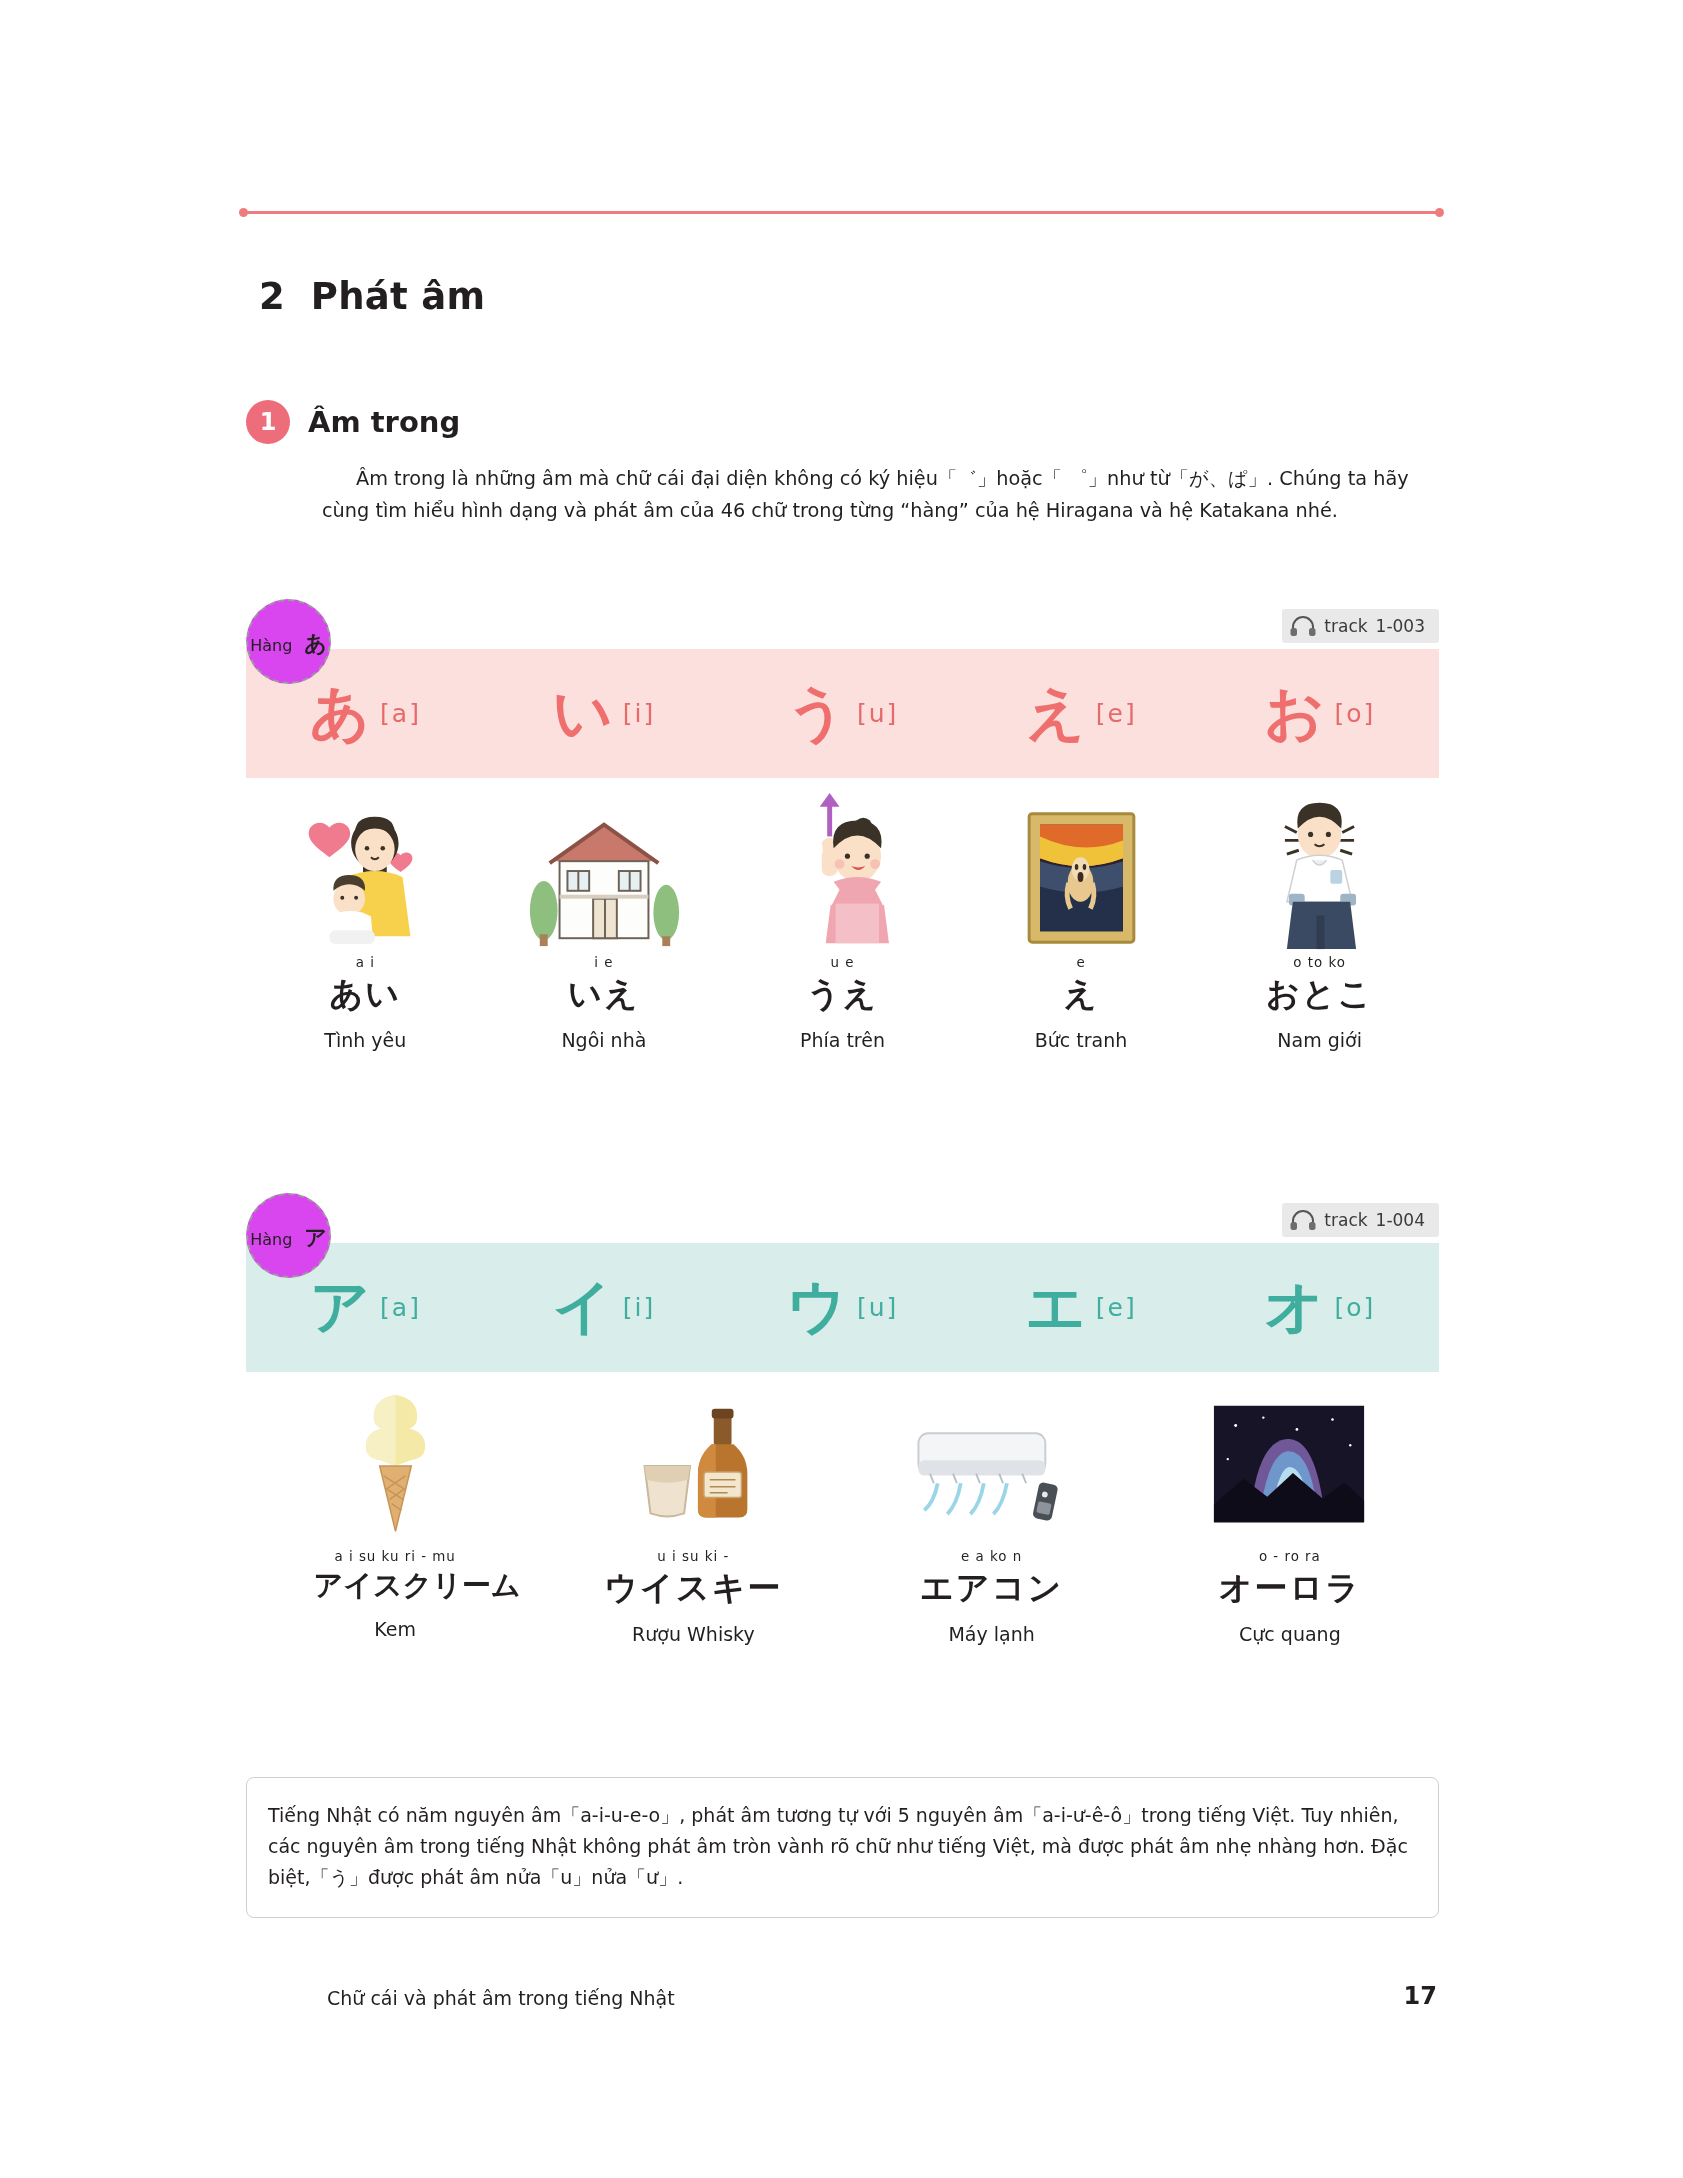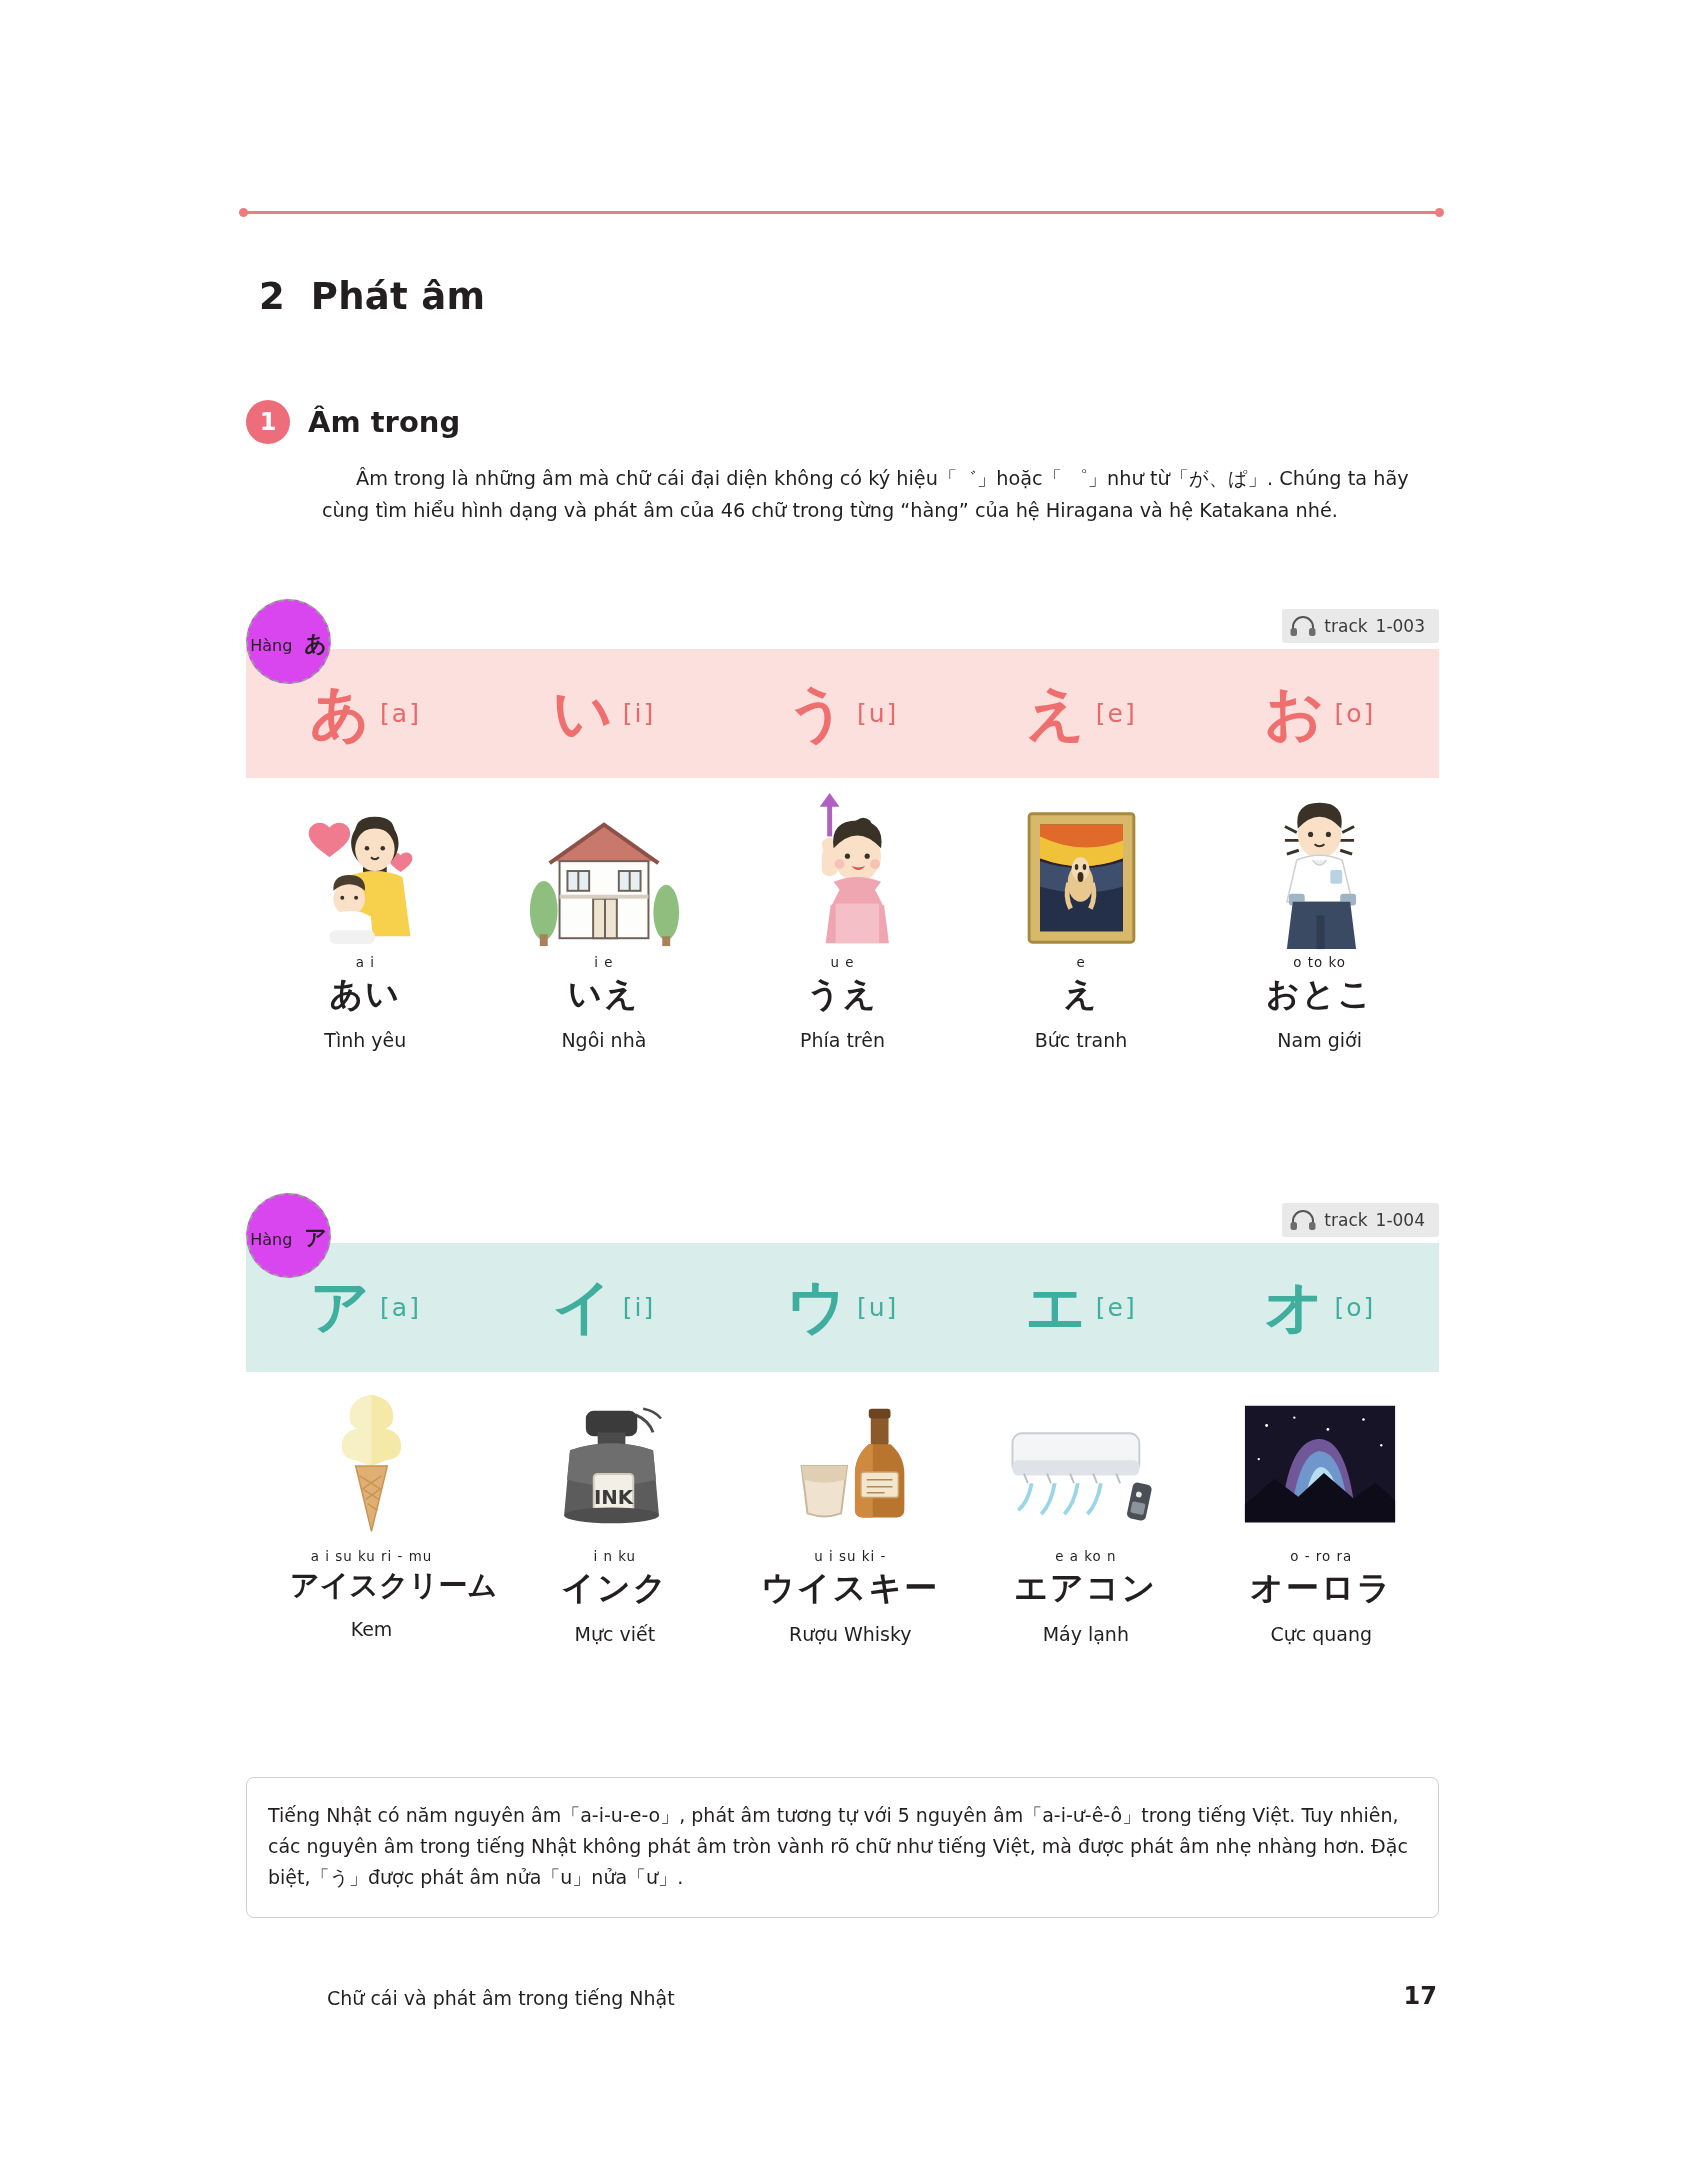--- a/index.html
+++ b/index.html
@@ -483,38 +483,20 @@
             <path d="M54 86 l32 0 l-16 66z" fill="none" stroke="#c89455" stroke-width="1.5"></path>
             <path d="M58 96 l22 14 M62 110 l16 10 M66 124 l10 7" stroke="#c89455" stroke-width="1.5"></path>
             <path d="M80 96 l-20 14 M78 110 l-14 10" stroke="#c89455" stroke-width="1.5"></path>
           </svg>
         </div>
         <div class="furi">a   i  su ku ri -  mu</div>
         <div class="word sm">アイスクリーム</div>
         <div class="mean">Kem</div>
       </div>
 
-      <div class="word-col">
-        <div class="pic">
-          <svg width="149" height="168" viewBox="0 0 150 170">
-            <path d="M96 34 q14 6 18 18" stroke="#4a4a4a" stroke-width="3" fill="none"></path>
-            <path d="M104 28 q12 2 18 10" stroke="#4a4a4a" stroke-width="2.5" fill="none"></path>
-            <rect x="46" y="30" width="52" height="26" rx="8" fill="#3b3b3b"></rect>
-            <rect x="58" y="52" width="28" height="14" fill="#4a4a4a"></rect>
-            <path d="M30 70 q42-14 84 0 l6 66 q-48 14-96 0z" fill="#5c5c5c"></path>
-            <path d="M30 70 q42-14 84 0 l3 30 q-45 12-90 0z" fill="#6e6e6e"></path>
-            <rect x="54" y="94" width="40" height="42" rx="4" fill="#f2efe6" stroke="#cfcabb" stroke-width="2"></rect>
-            <text x="74" y="124" font-family="DejaVu Sans, sans-serif" font-size="20" font-weight="bold" fill="#3b3b3b" text-anchor="middle">INK</text>
-            <ellipse cx="72" cy="136" rx="48" ry="8" fill="#4e4e4e"></ellipse>
-          </svg>
-        </div>
-        <div class="furi">i   n  ku</div>
-        <div class="word">インク</div>
-        <div class="mean">Mực viết</div>
-      </div>
 
       <div class="word-col">
         <div class="pic">
           <svg width="168" height="168" viewBox="0 0 170 170">
             <path d="M36 86 h46 l-6 48 q-17 6-34 0z" fill="#efe3cf" stroke="#c8b89c" stroke-width="2"></path>
             <path d="M36 86 h46 l-2 14 q-21 6-42 0z" fill="#e0cfb2"></path>
             <rect x="106" y="34" width="18" height="32" rx="4" fill="#8a5a2b"></rect>
             <rect x="104" y="28" width="22" height="10" rx="3" fill="#6d4420"></rect>
             <path d="M104 64 q-14 12-14 30 v36 q0 8 8 8 h34 q8 0 8-8 v-36 q0-18-14-30z" fill="#b9742e"></path>
             <path d="M104 64 q-14 12-14 30 v36 q0 8 8 8 h10 v-74z" fill="#cf8a40"></path>

